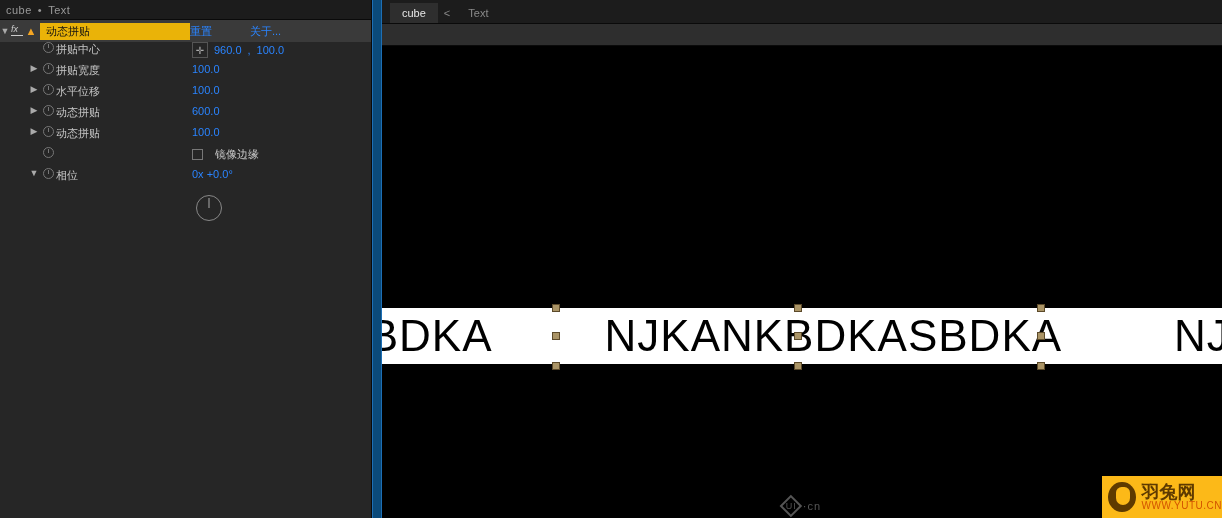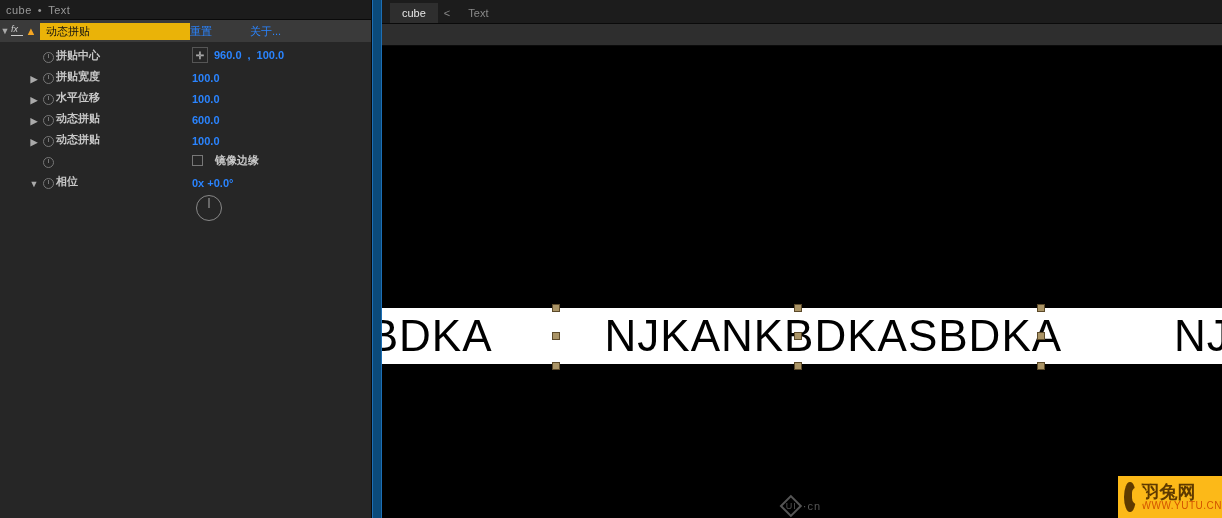--- a/index.html
+++ b/index.html
@@ -14,21 +14,21 @@
   .effect-row { height:22px; display:flex; align-items:center; font-size:11px; }
   .effect-row.header { background:#3a3a3a; }
   .effect-row.header .fx-name { background:#eab308; color:#111; padding:1px 6px; margin-left:2px; }
   .tw   { width:10px; text-align:center; color:#aaa; cursor:pointer; font-size:9px; }
   .fx   { width:14px; display:flex; justify-content:center; align-items:center; }
   .warn { width:14px; display:flex; justify-content:center; align-items:center; color:#f5a623; font-size:11px;}
   .fx-name { flex:0 0 150px; color:#ddd; }
   .col-reset { width:60px; color:#2a84ff; cursor:pointer; }
   .col-about { flex:1; color:#2a84ff; cursor:pointer; }
 
-  .prop-row { height:21px; display:flex; align-items:flex-end; font-size:11px;font-weight:bold; }
+  .prop-row { height:21px; display:flex; align-items:flex-start; font-size:11px; }
   .prop-row .indent { width:28px; }
   .prop-row .twist  { width:12px; color:#aaa; text-align:center; font-size:9px; cursor:pointer; }
   .prop-row .stop   { width:16px; display:flex; justify-content:center; align-items:center; }
   .prop-row .label  { width:136px; color:#c8c8c8; }
   .prop-row .val    { color:#2a84ff; cursor:ew-resize; display:flex; align-items:center; gap:6px; }
   .stopwatch { width:11px; height:11px; border:1px solid #777; border-radius:50%; position:relative; }
   .stopwatch::after { content:""; position:absolute; left:4px; top:1px; width:1px; height:4px; background:#777; }
   .crosshair { width:16px; height:16px; border:1px solid #555; display:flex; align-items:center; justify-content:center; color:#aaa; font-size:10px; }
   .chk { width:11px; height:11px; border:1px solid #777; display:inline-block; margin-right:6px; }
   .dial { width:26px; height:26px; border:1.5px solid #888; border-radius:50%; position:relative; margin-left:196px; }
@@ -51,21 +51,21 @@
 
   .viewport { flex:1; background:#000; position:relative; overflow:hidden; }
   .canvas { position:absolute; left:0; top:262px; width:100%; height:56px; background:#fff; display:flex; align-items:center; overflow:hidden; font-family:"Segoe UI", Arial, sans-serif; font-weight:400; font-size:44px; letter-spacing:1px; color:#000; white-space:nowrap; }
   .canvas .seg { padding:0 56px; }
   .handle { position:absolute; width:8px; height:8px; background:#aa9466; border:1px solid #5c4a2a; }
   .wm { position:absolute; bottom:4px; left:50%; transform:translateX(-50%); display:flex; align-items:center; gap:4px; color:#555; font-size:11px; letter-spacing:1px; }
   .wm .logo { width:16px; height:16px; border:2px solid #555; transform:rotate(45deg); display:flex; align-items:center; justify-content:center; }
   .wm .logo span { transform:rotate(-45deg); font-size:9px; }
 
   
-  .yutu { position:absolute; right:0; bottom:0; width:104px; height:42px; background:#fcb918; display:flex; align-items:center; gap:6px; padding-left:6px; }
+  .yutu { position:absolute; right:0; bottom:0; width:120px; height:42px; background:#fcb918; display:flex; align-items:center; gap:6px; padding-left:6px; }
   .yutu .circ { width:30px; height:30px; background:#5e3a00; border-radius:50%; position:relative; }
   .yutu .circ::before { content:""; position:absolute; left:8px; top:5px; width:14px; height:18px; background:#fcb918; border-radius:8px 8px 10px 10px; }
   .yutu .txt { display:flex; flex-direction:column; line-height:1; }
   .yutu .cn { font-size:18px; font-weight:700; color:#5e3a00; }
   .yutu .en { font-size:10px; color:#d35400; letter-spacing:.5px; }
 </style>
 </head>
 <body>
 
 <div class="root">

